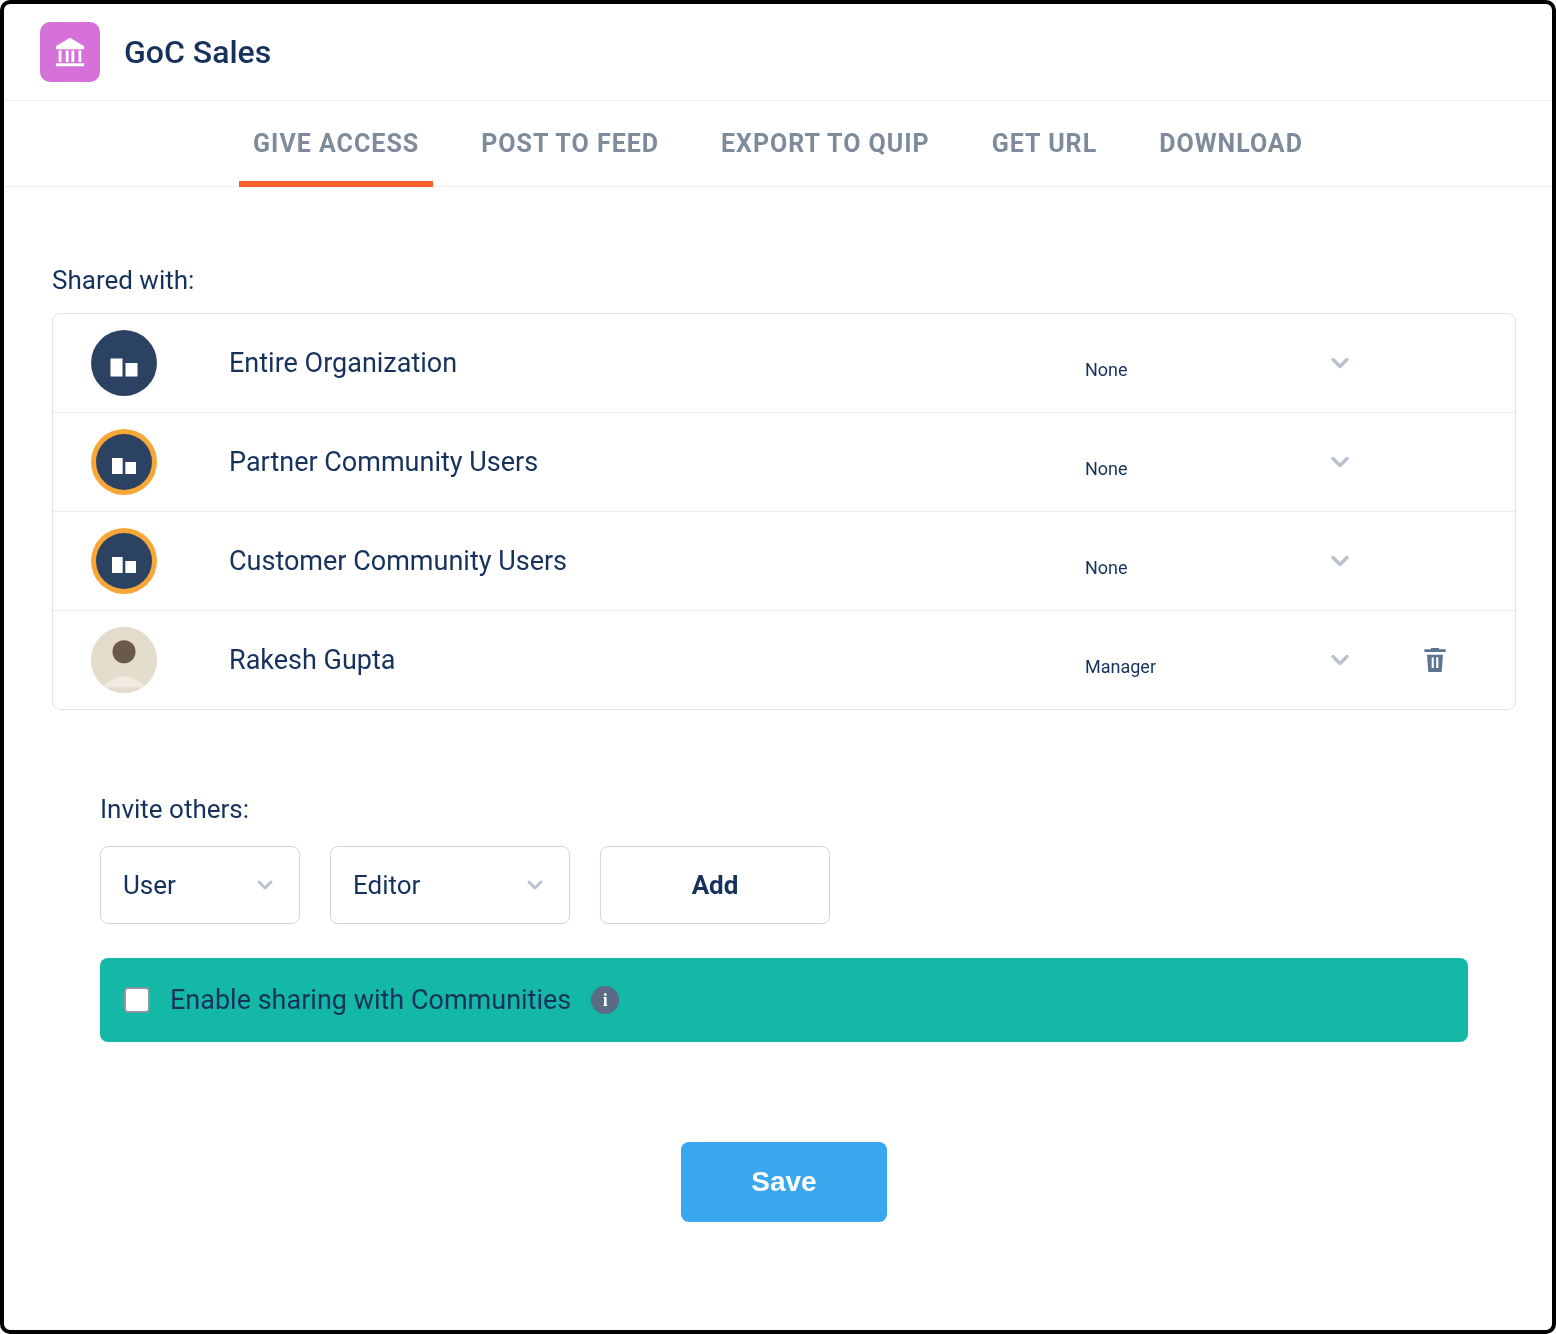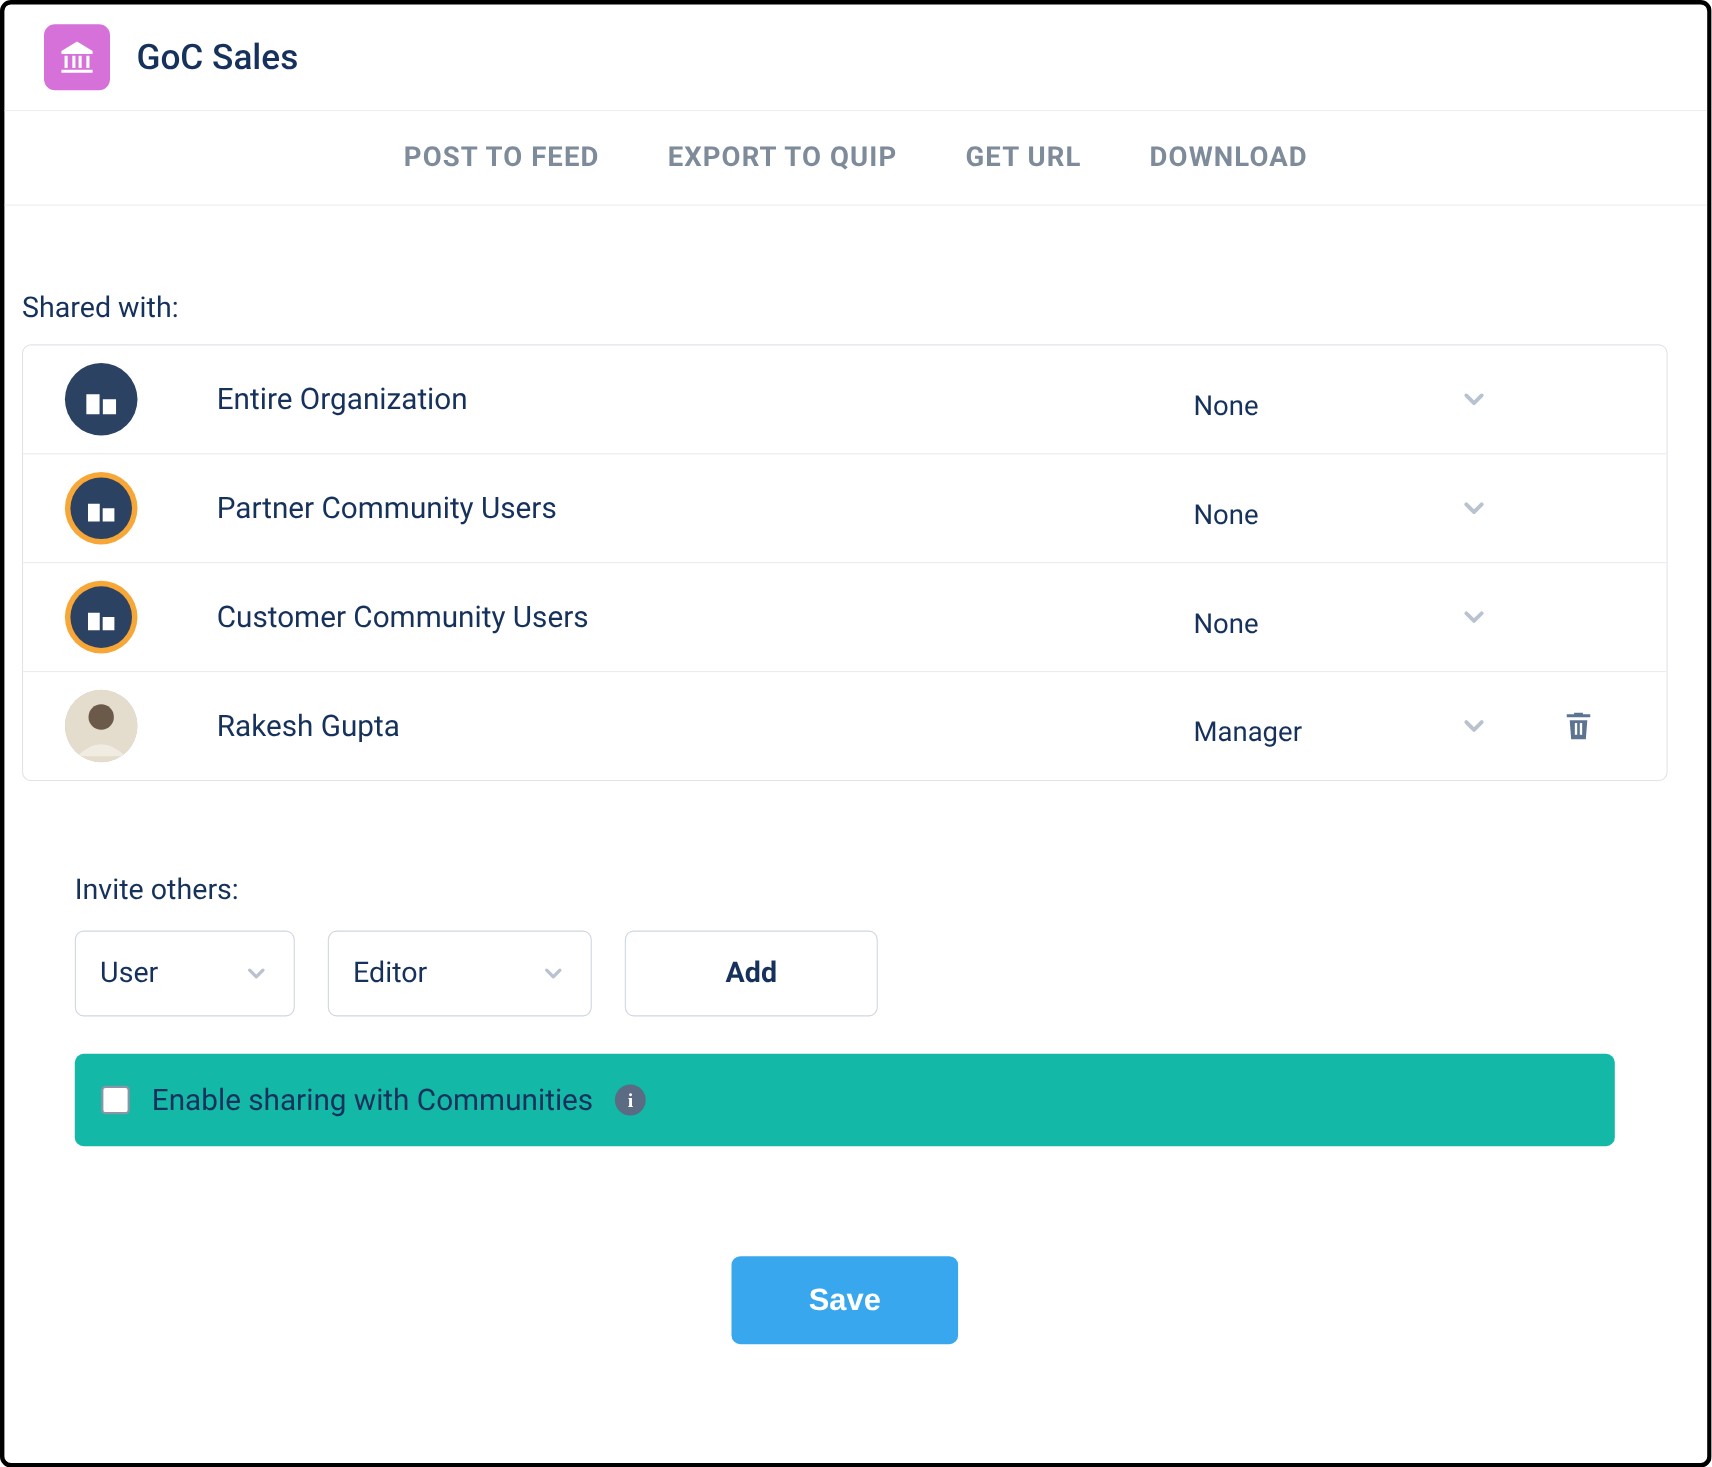--- a/index.html
+++ b/index.html
@@ -60,21 +60,21 @@
     .tab.active::after {
       content: "";
       position: absolute;
       left: -8px;
       right: -8px;
       bottom: -1px;
       height: 6px;
       background: #ff5d2d;
     }
     .content {
-      padding: 30px 36px 0 16px;
+      padding: 30px 36px 0 48px;
     }
     .section-label {
       font-size: 26px;
       color: #16325c;
       margin-top: 48px;
       margin-bottom: 18px;
     }
     .share-box {
       border: 1px solid #e0e4ea;
       border-radius: 8px;
@@ -110,21 +110,21 @@
       display:flex;align-items:center;justify-content:center;
     }
     .avatar.user { background: #d9d0c3; }
     .share-name {
       flex: 1;
       font-size: 27px;
       color: #16325c;
       padding-left: 72px;
     }
     .perm {
-      font-size: 25px;
+      font-size: 18px;
       color: #16325c;
       width: 200px;
       margin-top: 12px;
     }
     .chev-col {
       width: 110px;
       display:flex;
       justify-content:center;
     }
     .action-col {
@@ -231,20 +231,21 @@
   <div class="header">
     <div class="app-icon">
       <svg width="34" height="34" viewBox="0 0 24 24">
         <path fill="#fff" d="M12 2 L22 8 L22 10 L2 10 L2 8 Z M4 11 H6 V19 H4 Z M9 11 H11 V19 H9 Z M13 11 H15 V19 H13 Z M18 11 H20 V19 H18 Z M2 20 H22 V22 H2 Z"></path>
       </svg>
     </div>
     <div class="page-title">GoC Sales</div>
   </div>
 
   <div class="tabs">
+    <div class="tab active">GIVE ACCESS</div>
     <div class="tab">POST TO FEED</div>
     <div class="tab">EXPORT TO QUIP</div>
     <div class="tab">GET URL</div>
     <div class="tab">DOWNLOAD</div>
   </div>
 
   <div class="content">
     <div class="section-label">Shared with:</div>
 
     <div class="share-box">

